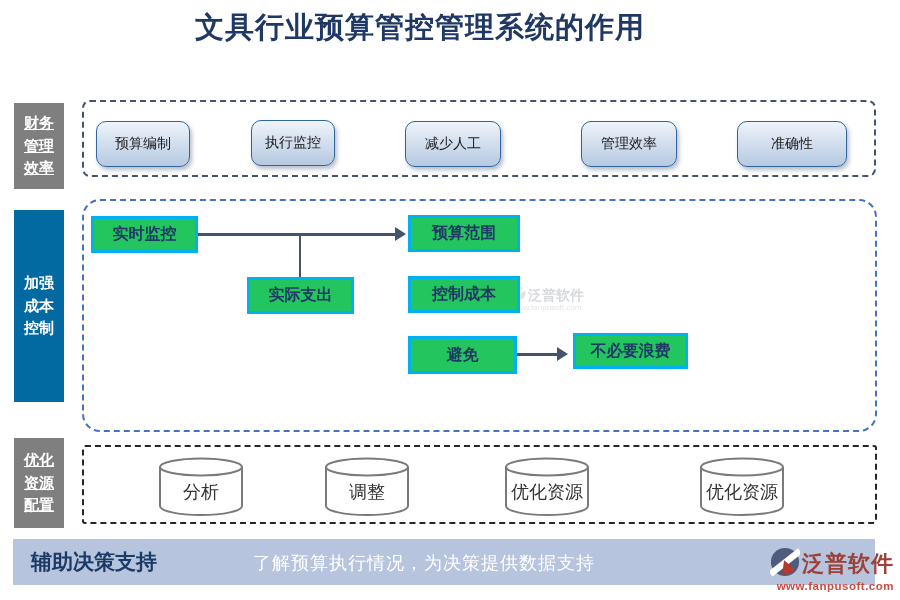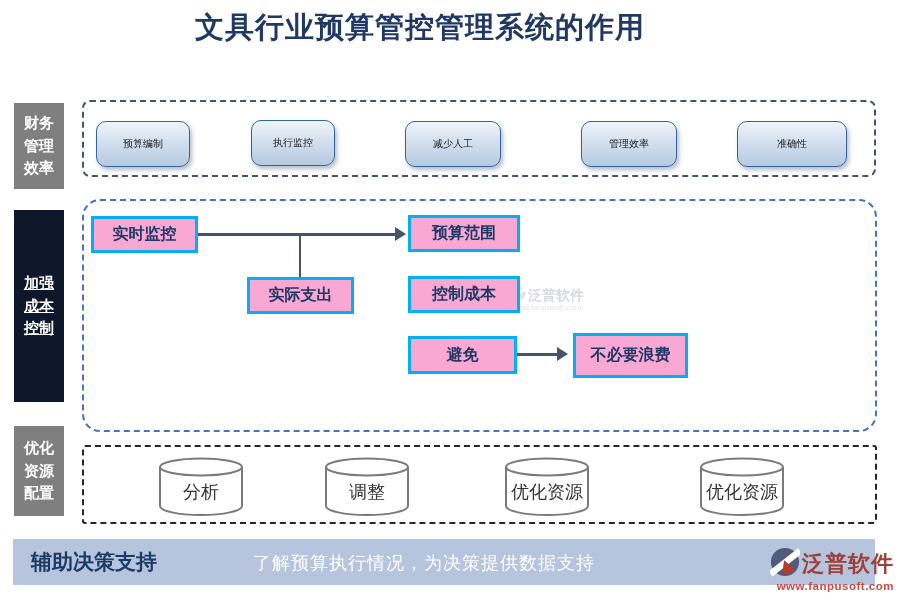--- a/index.html
+++ b/index.html
@@ -5,32 +5,32 @@
   html,body{margin:0;padding:0;}
   body{font-family:"Liberation Sans",sans-serif;background:#fff;}
   .canvas{position:relative;width:900px;height:600px;background:#fff;overflow:hidden;}
   .abs{position:absolute;}
   .title{left:0;top:8px;width:840px;text-align:center;
          font-family:"Liberation Serif","DejaVu Serif",serif;
          font-weight:bold;font-size:29px;color:#1f3864;letter-spacing:1px;}
   .sidebar{width:50px;display:flex;align-items:center;justify-content:center;
            text-align:center;color:#fff;font-weight:bold;font-size:15px;line-height:1.5;
            padding:0 4px;box-sizing:border-box;word-break:break-all;}
-  .sidebar.dark{background:#7f7f7f;}
-  .sidebar.light{background:#0f172a;text-decoration:underline;}
+  .sidebar.dark{background:#7f7f7f;text-decoration:underline;}
+  .sidebar.light{background:#0369a1;}
   .panel{box-sizing:border-box;background:#fff;}
   .panel1{left:82px;top:100px;width:794px;height:77px;border:2px dashed #44546a;border-radius:8px;}
   .panel2{left:82px;top:199px;width:795px;height:233px;border:2px dashed #4472c4;border-radius:18px;}
   .panel3{left:82px;top:445px;width:795px;height:79px;border:2px dashed #262626;border-radius:3px;}
   .pill-btn{height:46px;box-sizing:border-box;border:1.5px solid #31659c;border-radius:10px;
         background:linear-gradient(180deg,#eff4fa 0%,#d4e0ef 45%,#b6c9e1 100%);
         box-shadow:2px 3px 4px rgba(90,110,140,.45);
         display:flex;align-items:center;justify-content:center;
-        font-size:10px;color:#1a1a1a;}
-  .node{box-sizing:border-box;background:#f9a8d4;border:3px solid #00b0f0;
+        font-size:14px;color:#1a1a1a;}
+  .node{box-sizing:border-box;background:#22c55e;border:3px solid #00b0f0;
         display:flex;align-items:center;justify-content:center;
         font-size:16px;font-weight:bold;color:#1f3864;}
   .line{background:#44546a;}
   .arrow-head{width:0;height:0;border-top:7px solid transparent;border-bottom:7px solid transparent;
               border-left:11px solid #44546a;}
   .cyl{width:88px;height:62px;}
   .cyl-label{top:24px;left:0;width:100%;text-align:center;font-size:18px;color:#333;}
   .footer-bar{left:13px;top:539px;width:862px;height:46px;background:#b7c4dd;}
   .footer-label{left:31px;top:548px;font-family:"Liberation Serif","DejaVu Serif",serif;
                 font-weight:bold;font-size:21px;color:#1b3a66;}
@@ -81,23 +81,23 @@
   <div class="abs arrow-head" style="left:395px;top:227px;"></div>
   <div class="abs line" style="left:299px;top:234px;width:2px;height:44px;"></div>
   <div class="abs line" style="left:517px;top:353px;width:42px;height:3px;"></div>
   <div class="abs arrow-head" style="left:557px;top:347px;"></div>
 
   <div class="abs node" style="left:91px;top:216px;width:107px;height:37px;">实时监控</div>
   <div class="abs node" style="left:408px;top:215px;width:112px;height:37px;">预算范围</div>
   <div class="abs node" style="left:247px;top:277px;width:107px;height:37px;">实际支出</div>
   <div class="abs node" style="left:408px;top:276px;width:112px;height:37px;">控制成本</div>
   <div class="abs node" style="left:408px;top:336px;width:109px;height:38px;">避免</div>
-  <div class="abs node" style="left:573px;top:333px;width:115px;height:45px;">不必要浪费</div>
+  <div class="abs node" style="left:573px;top:333px;width:115px;height:36px;">不必要浪费</div>
 
-  <div class="abs sidebar dark" style="left:14px;top:426px;height:90px;">优化资源配置</div>
+  <div class="abs sidebar dark" style="left:14px;top:438px;height:90px;">优化资源配置</div>
   <div class="abs panel panel3"></div>
 
   <div class="abs cyl" style="left:157px;top:456px;">
     <span>
       <svg width="88" height="62" viewBox="0 0 88 62">
         <path d="M3 11 v39 a41 9 0 0 0 82 0 V11" fill="#ffffff" stroke="#7a7a7a" stroke-width="2"></path>
         <ellipse cx="44" cy="11" rx="41" ry="8.5" fill="#ffffff" stroke="#7a7a7a" stroke-width="2"></ellipse>
       </svg>
     </span>
     <div class="abs cyl-label">分析</div>

